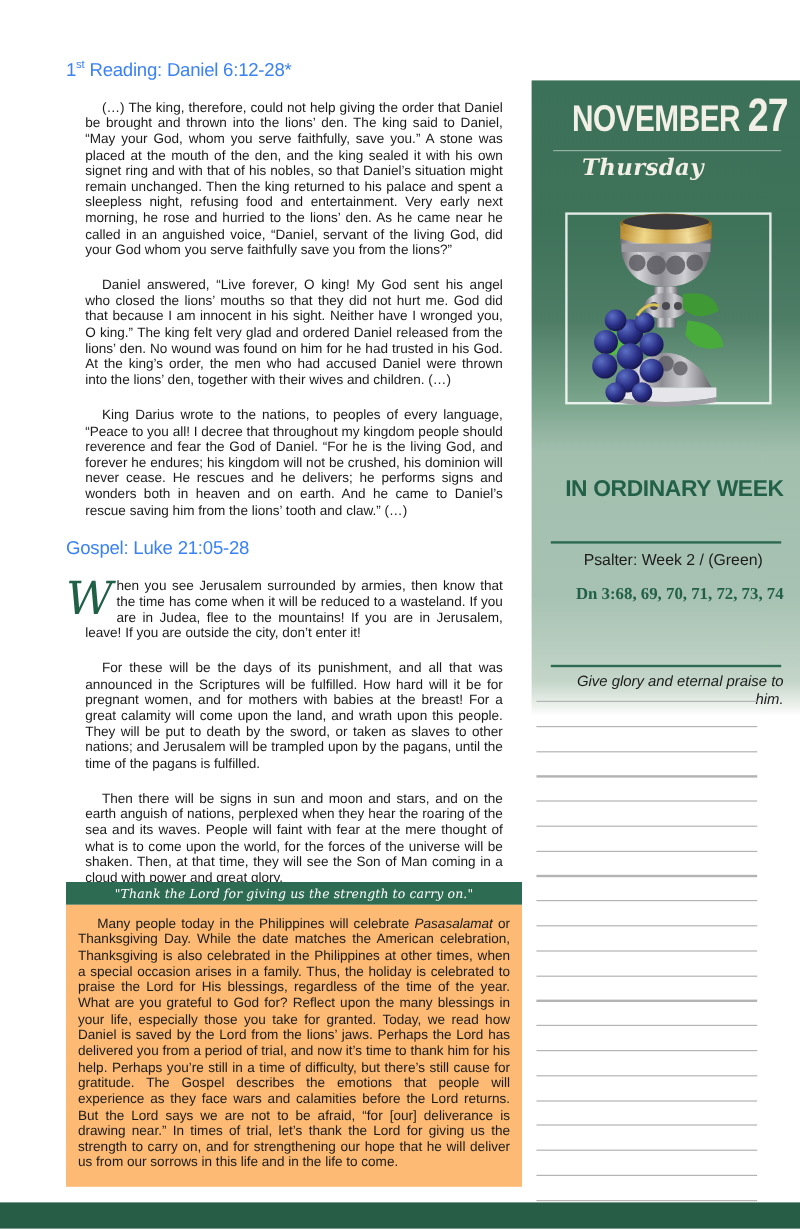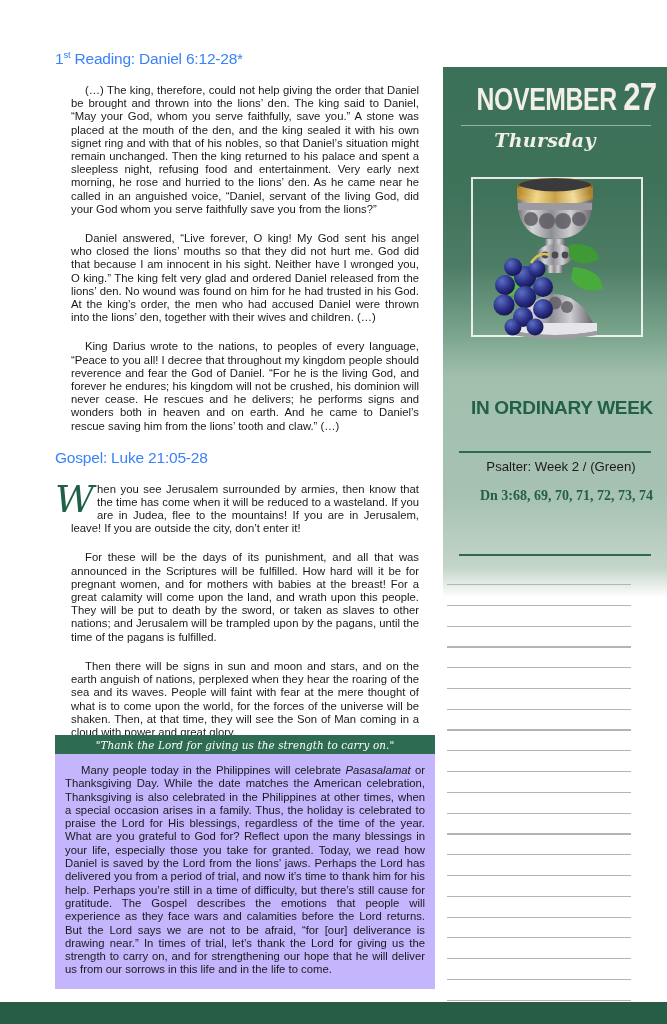--- a/index.html
+++ b/index.html
@@ -42,21 +42,21 @@
     display:flex;align-items:center;justify-content:center;
   }
   .quote-bar span{
     font-family:"DejaVu Serif", serif;font-style:italic;
     font-size:10.4px;color:#ffffff;letter-spacing:0.1px;
   }
 
   
   .reflection{
     position:absolute;left:55px;top:754px;width:380px;
-    background:#c4b5fd;padding:10px 10px 12px 10px;
+    background:#fdba74;padding:10px 10px 12px 10px;
     box-sizing:border-box;
   }
   .reflection p{
     font-size:11.3px;line-height:13.3px;color:#1a1a1a;
     text-align:justify;margin:0;text-indent:16px;
   }
   .reflection em{font-style:italic;}
 
   
   .green-panel{
@@ -74,23 +74,23 @@
   .month-day{
     position:absolute;left:14px;right:14px;top:14px;
     text-align:center;color:#f2efe6;
     font-family:"Liberation Sans", sans-serif;
     font-weight:bold;font-size:31px;line-height:31px;
     letter-spacing:-0.5px;transform:scaleX(0.80);
     transform-origin:center;white-space:nowrap;
   }
   .month-day .day{font-size:39px;letter-spacing:-1px;}
   .weekday{
-    position:absolute;left:0;right:20px;top:62px;text-align:center;
+    position:absolute;left:0;right:20px;top:62px;text-align:left;
     font-family:"DejaVu Serif", serif;font-style:italic;font-weight:bold;
-    font-size:19px;color:#f2efe6;letter-spacing:0.3px;
+    font-size:19px;color:#f2efe6;letter-spacing:0.3px;padding-left:42px;
   }
 
   
   .art-frame{
     position:absolute;left:28px;top:110px;width:168px;height:156px;
     border:2px solid rgba(255,255,255,.85);
   }
   .chalice{
     position:absolute;left:30px;top:92px;width:164px;height:190px;
   }
@@ -249,20 +249,21 @@
     </svg>
 
     <div class="week-title">
       <div>IN ORDINARY WEEK</div>
     </div>
 
     <div class="rule rule-a"></div>
     <div class="psalter">Psalter: Week 2 / (Green)</div>
     <div class="readings">Dn 3:68, 69, 70, 71, 72, 73, 74</div>
     <div class="rule rule-b"></div>
+    <div class="antiphon">Give glory and eternal praise to him.</div>
   </div>
 
   <div class="note-lines" id="note-lines">
       <div class="note-line" style="background: rgb(180, 180, 180);"></div>
       <div class="note-line" style="background: rgb(180, 180, 180);"></div>
       <div class="note-line" style="background: rgb(180, 180, 180);"></div>
       <div class="note-line" style="background: rgb(180, 180, 180);"></div>
       <div class="note-line" style="background: rgb(180, 180, 180);"></div>
       <div class="note-line" style="background: rgb(180, 180, 180);"></div>
       <div class="note-line" style="background: rgb(180, 180, 180);"></div>

